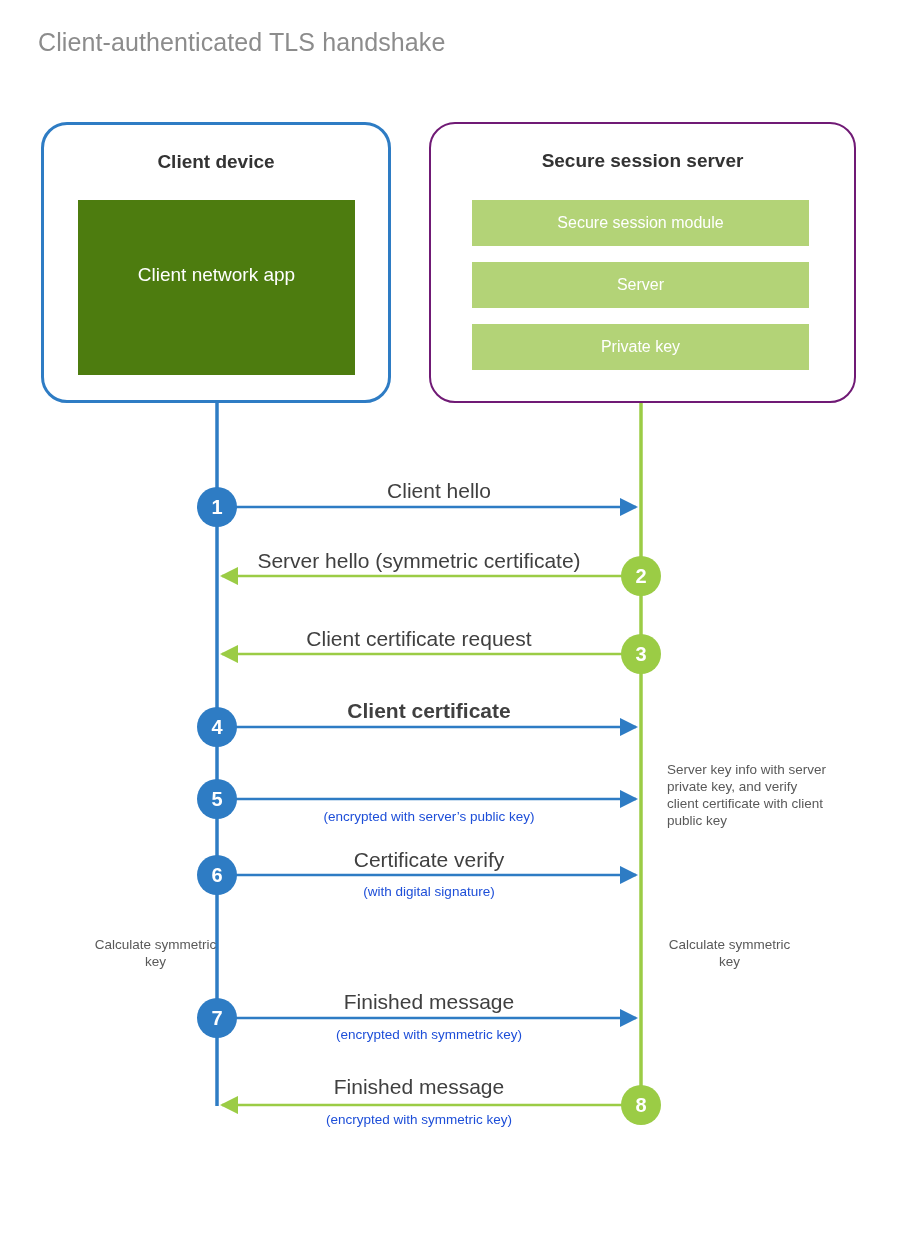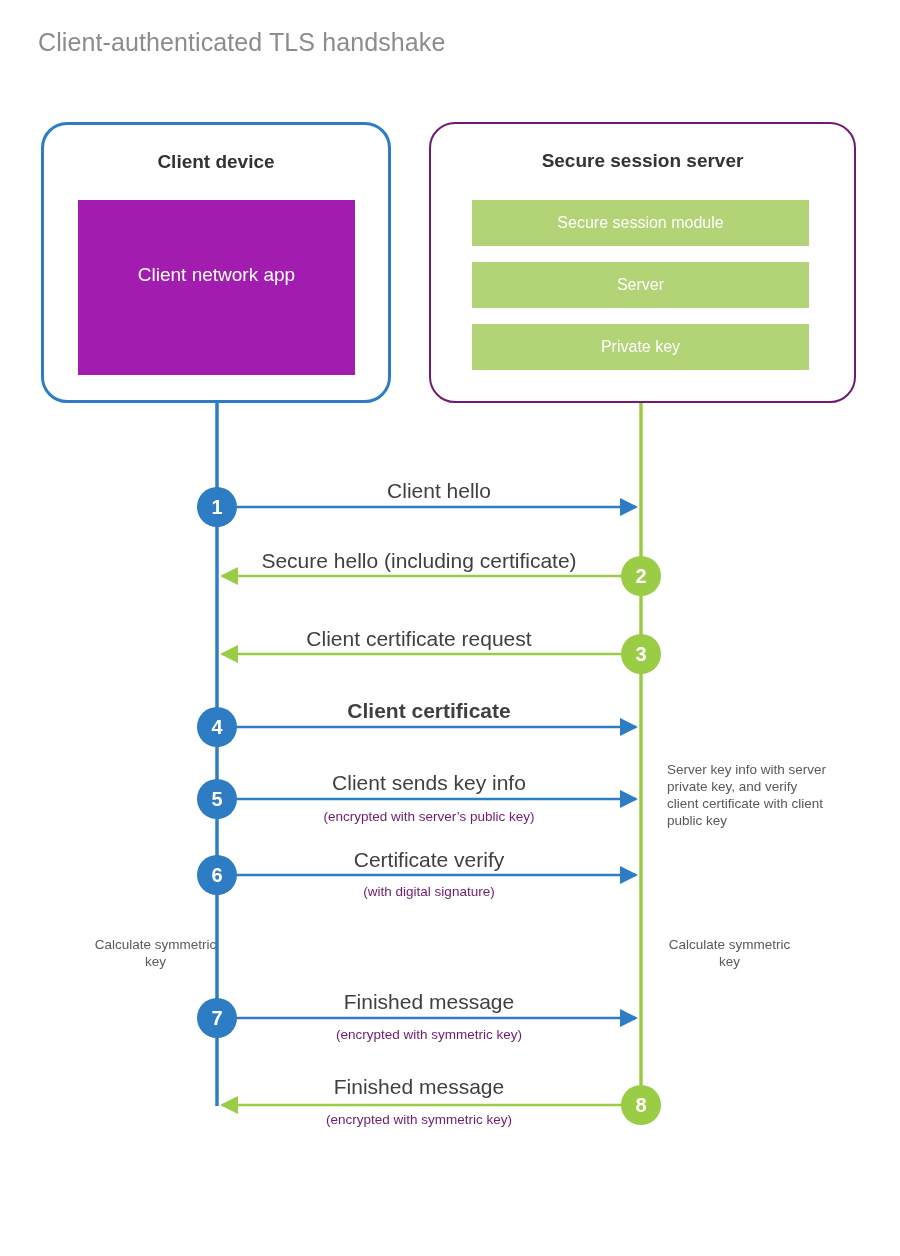--- a/index.html
+++ b/index.html
@@ -66,21 +66,21 @@
     color: #333333;
   }
 
   
   .client-app-block {
     position: absolute;
     left: 34px;
     top: 75px;
     width: 277px;
     height: 175px;
-    background: #a21caf;
+    background: #4d7c0f;
     color: #ffffff;
     font-size: 19px;
     line-height: 26px;
     text-align: center;
     display: flex;
     align-items: center;
     justify-content: center;
     box-sizing: border-box;
     padding-bottom: 26px;
   }
@@ -130,21 +130,21 @@
   .msg-label {
     position: absolute;
     text-align: center;
     color: #404040;
     font-size: 21px;
     white-space: nowrap;
   }
   .msg-sublabel {
     position: absolute;
     text-align: center;
-    color: #701a75;
+    color: #1d4ed8;
     font-size: 13.5px;
     white-space: nowrap;
   }
 
   
   .side-note {
     position: absolute;
     color: #595959;
     font-size: 13.5px;
     line-height: 17px;
@@ -191,30 +191,29 @@
     <line x1="217" y1="799" x2="636" y2="799" stroke="#2e7cc4" stroke-width="2.6" marker-end="url(#arrow-blue)"></line>
     <line x1="217" y1="875" x2="636" y2="875" stroke="#2e7cc4" stroke-width="2.6" marker-end="url(#arrow-blue)"></line>
     <line x1="217" y1="1018" x2="636" y2="1018" stroke="#2e7cc4" stroke-width="2.6" marker-end="url(#arrow-blue)"></line>
     <line x1="641" y1="1105" x2="222" y2="1105" stroke="#9bcc45" stroke-width="2.6" marker-end="url(#arrow-green)"></line>
   </svg>
 
   <div class="step-circle blue" style="left:197px; top:487px;">1</div>
   <div class="msg-label" style="left:229px; top:479px; width:420px;">Client hello</div>
 
   <div class="step-circle green" style="left:621px; top:556px;">2</div>
-  <div class="msg-label" style="left:209px; top:549px; width:420px;">Secure hello (including certificate)</div>
+  <div class="msg-label" style="left:209px; top:549px; width:420px;">Server hello (symmetric certificate)</div>
 
   <div class="step-circle green" style="left:621px; top:634px;">3</div>
   <div class="msg-label" style="left:209px; top:627px; width:420px;">Client certificate request</div>
 
   <div class="step-circle blue" style="left:197px; top:707px;">4</div>
   <div class="msg-label" style="left:219px; top:699px; width:420px;font-weight:bold;">Client certificate</div>
 
   <div class="step-circle blue" style="left:197px; top:779px;">5</div>
-  <div class="msg-label" style="left:219px; top:771px; width:420px;">Client sends key info</div>
   <div class="msg-sublabel" style="left:219px; top:809px; width:420px;">(encrypted with server’s public key)</div>
 
   <div class="step-circle blue" style="left:197px; top:855px;">6</div>
   <div class="msg-label" style="left:219px; top:848px; width:420px;">Certificate verify</div>
   <div class="msg-sublabel" style="left:219px; top:884px; width:420px;">(with digital signature)</div>
 
   <div class="step-circle blue" style="left:197px; top:998px;">7</div>
   <div class="msg-label" style="left:219px; top:990px; width:420px;">Finished message</div>
   <div class="msg-sublabel" style="left:219px; top:1027px; width:420px;">(encrypted with symmetric key)</div>
 

